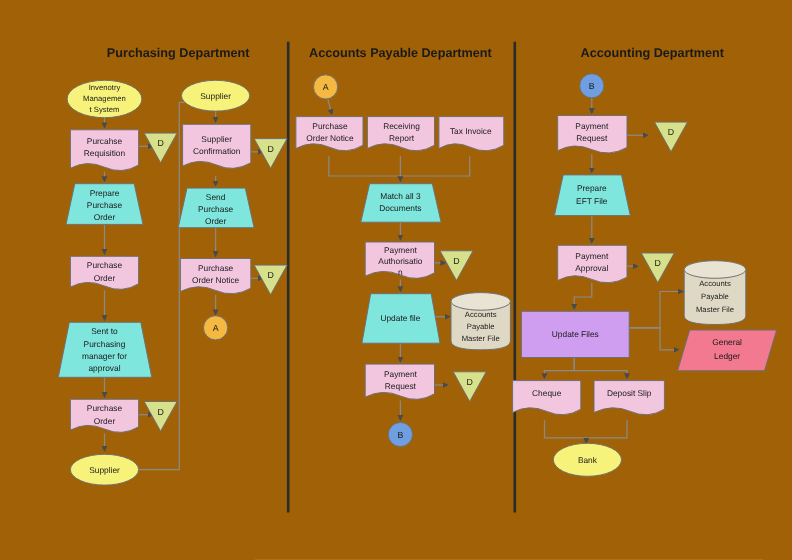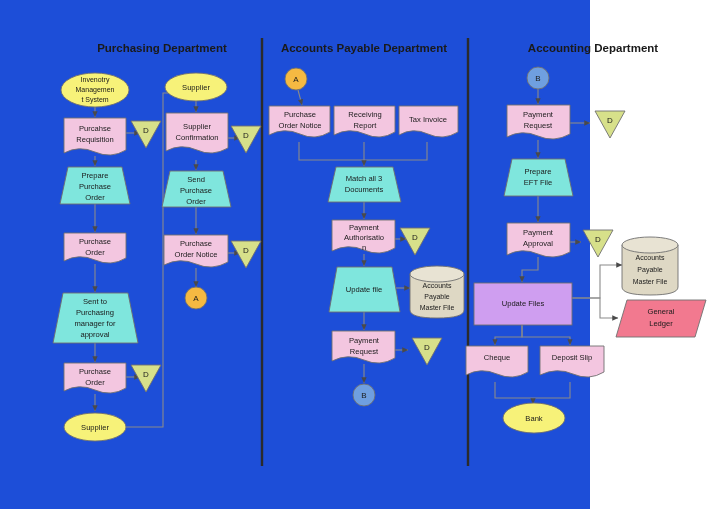--- a/index.html
+++ b/index.html
@@ -1,18 +1,18 @@
 <!DOCTYPE html>
 <html><head>
 <meta charset="utf-8">
 <style>
   html,body{margin:0;padding:0;background:#ffffff;}
   body{width:720px;height:509px;overflow:hidden;
        font-family:"Liberation Sans","DejaVu Sans",sans-serif;}
-  #canvas{position:relative;width:590px;height:509px;background:#1d4ed8;}
+  #canvas{position:relative;width:720px;height:509px;background:#a16207;}
   svg#diagram{position:absolute;left:0;top:0;width:720px;height:509px;}
   .hdr{font-weight:bold;font-size:11.5px;fill:#1a1a1a;text-anchor:middle;}
   .lbl{font-size:7.6px;fill:#1a1a1a;text-anchor:middle;dominant-baseline:middle;}
   .lbl-sm{font-size:7px;fill:#1a1a1a;text-anchor:middle;dominant-baseline:middle;}
   .conn-lbl{font-size:8px;fill:#1a1a1a;text-anchor:middle;dominant-baseline:middle;}
   .divider{stroke:#2b2b2b;stroke-width:2.4;}
   .flow{stroke:#8a8a8a;stroke-width:1.1;fill:none;}
   .shp{stroke:#6f6f6f;stroke-width:0.9;}
 </style>
 </head>

